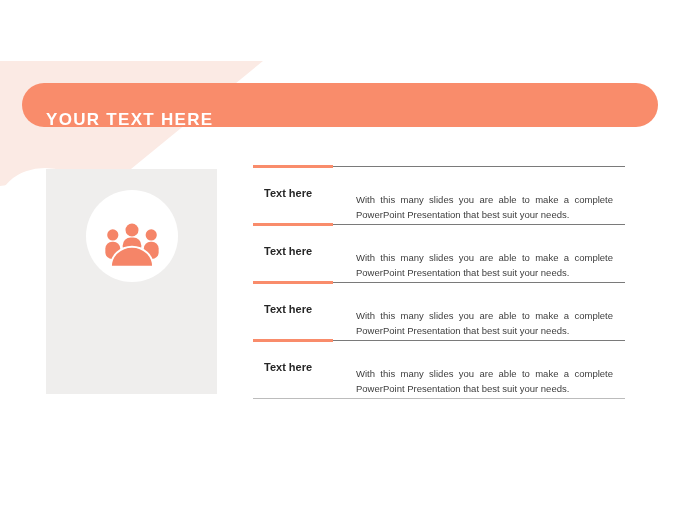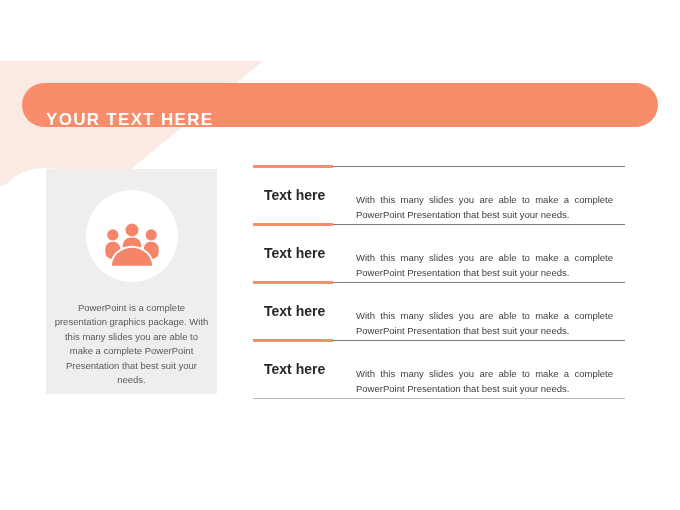--- a/index.html
+++ b/index.html
@@ -63,21 +63,21 @@
     position:absolute;left:0;top:0;right:0;height:1px;
     background:#7a7a7a;
   }
   .row-accent{
     position:absolute;left:0;top:-1px;width:80px;height:3px;
     background:#F98C6B;
   }
   .row-label{
     width:91px;flex:0 0 91px;
     padding:21px 0 0 11px;box-sizing:border-box;
-    font-size:14px;font-weight:700;color:#262626;
+    font-size:11px;font-weight:700;color:#262626;
   }
   .row-desc{
     flex:1;
     padding-top:14px;
     font-size:9.5px;line-height:1.6;color:#3d3d3d;
     text-align:justify;
     margin:12px;
   }
   .bottom-divider{
     height:1px;background:#bcbcbc;
@@ -104,21 +104,20 @@
           <circle cx="19" cy="27" r="9"></circle>
           <rect x="7" y="38" width="24" height="28" rx="11"></rect>
           <circle cx="81" cy="27" r="9"></circle>
           <rect x="69" y="38" width="24" height="28" rx="11"></rect>
           <circle cx="50" cy="19" r="10.5"></circle>
           <rect x="35" y="31" width="30" height="28" rx="13"></rect>
         </g>
         <path d="M 16,78 A 34,32 0 0 1 84,78 Z" fill="#F58568" stroke="#ffffff" stroke-width="3"></path>
       </svg>
     </div>
-    <p class="card-text">PowerPoint is a complete presentation graphics package. With this many slides you are able to make a complete PowerPoint Presentation that best suit your needs.</p>
   </div>
 
   <div class="rows">
 
     <div class="row">
       <div class="row-divider"></div>
       <div class="row-accent"></div>
       <div class="row-label">Text here</div>
       <p class="row-desc">With this many slides you are able to make a complete PowerPoint Presentation that best suit your needs.</p>
     </div>

